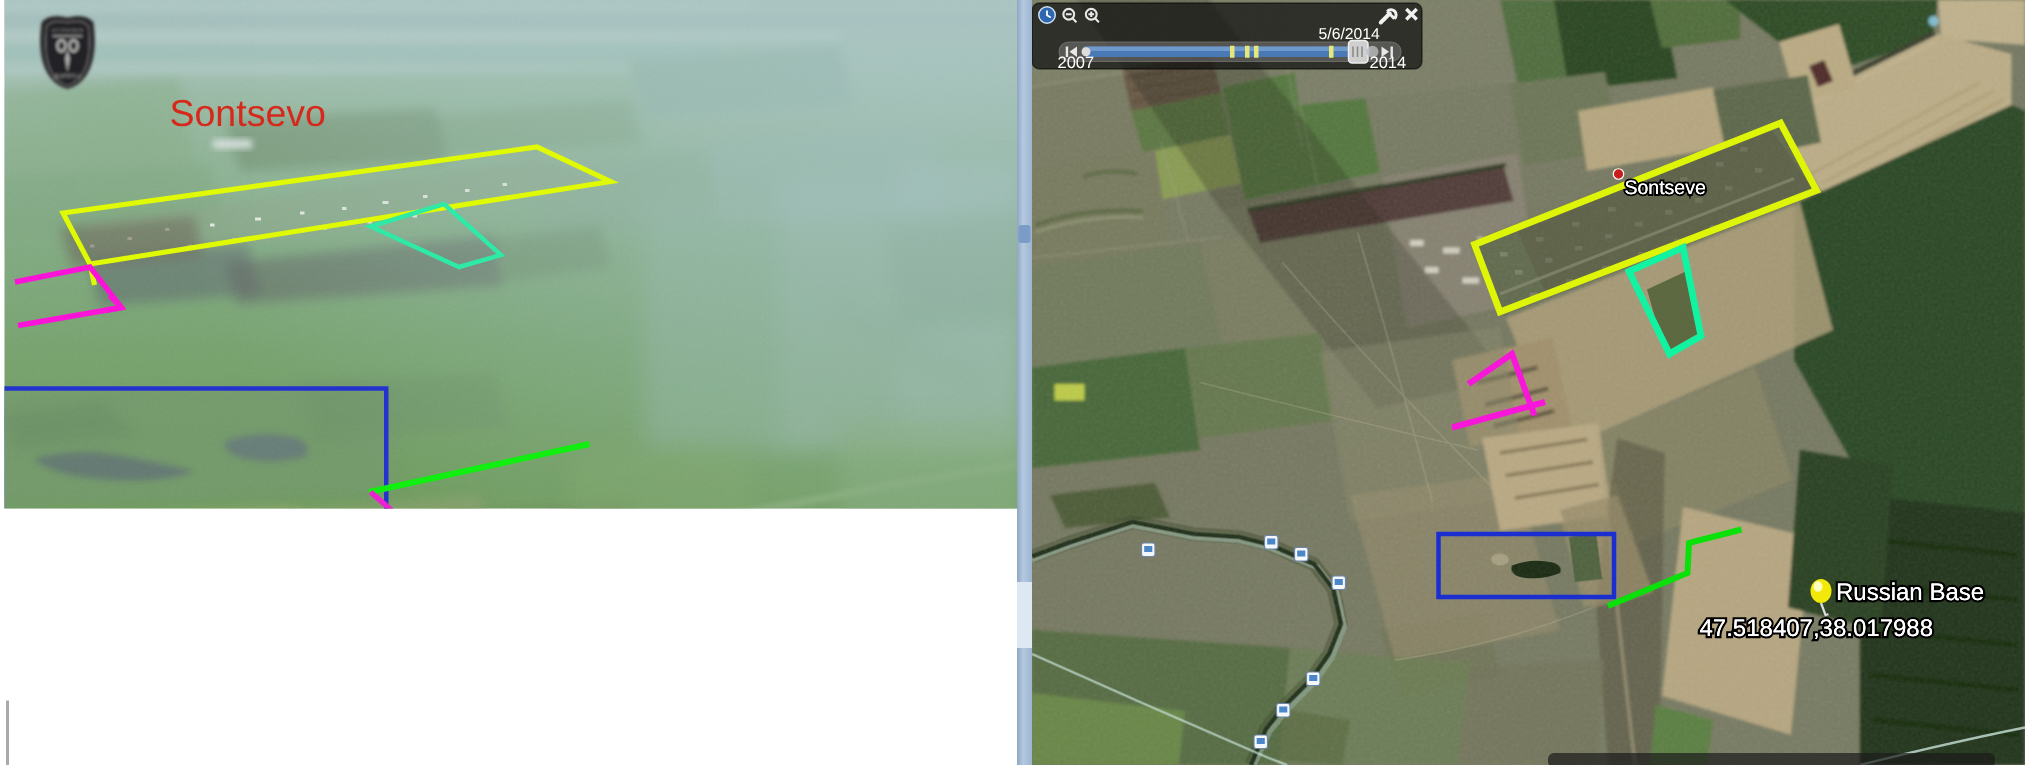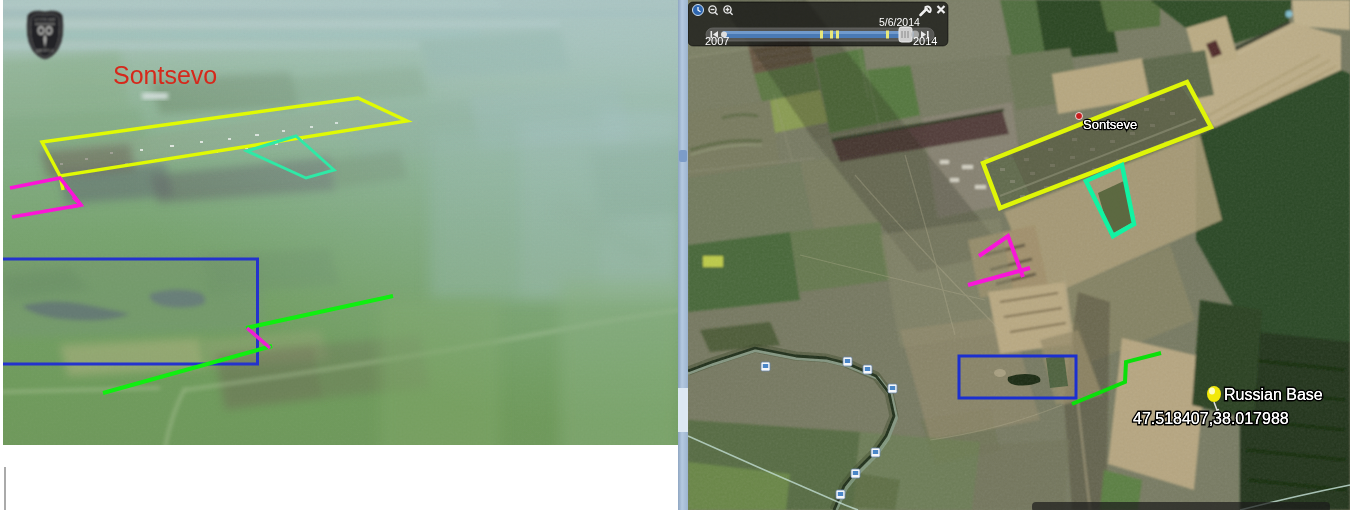--- a/index.html
+++ b/index.html
@@ -4,21 +4,21 @@
 <style>
   html,body{margin:0;padding:0;background:#fff;}
   #stage{position:relative;width:1350px;height:510px;overflow:hidden;background:#fff;
          font-family:"Liberation Sans", sans-serif;}
   .abs{position:absolute;}
 </style>
 </head>
 <body>
 <div id="stage">
 
-  <div class="abs" id="photo" style="left:3px;top:0;width:675px;height:445px;overflow:hidden;
+  <div class="abs" id="photo" style="left:3px;top:0;width:675px;height:339px;overflow:hidden;
     background:linear-gradient(180deg,#aec3c6 0px,#a8c1b8 35px,#99b9a2 80px,#8bb091 120px,#7fa97e 170px,#78a470 230px,#739f64 300px,#6f9b5c 380px,#6e985a 467px);">
     <div id="photoPatches" class="abs" style="left:0;top:0;width:675px;height:467px;"></div>
     <svg id="leftsvg" class="abs" style="left:-3px;top:0;" width="680" height="467" viewBox="0 0 680 467">
       <defs>
         <filter id="b1" x="-30%" y="-30%" width="160%" height="160%">
             <feGaussianBlur stdDeviation="0.9"></feGaussianBlur>
           </filter>
         <filter id="b2" x="-30%" y="-30%" width="160%" height="160%">
             <feGaussianBlur stdDeviation="2"></feGaussianBlur>
           </filter>

